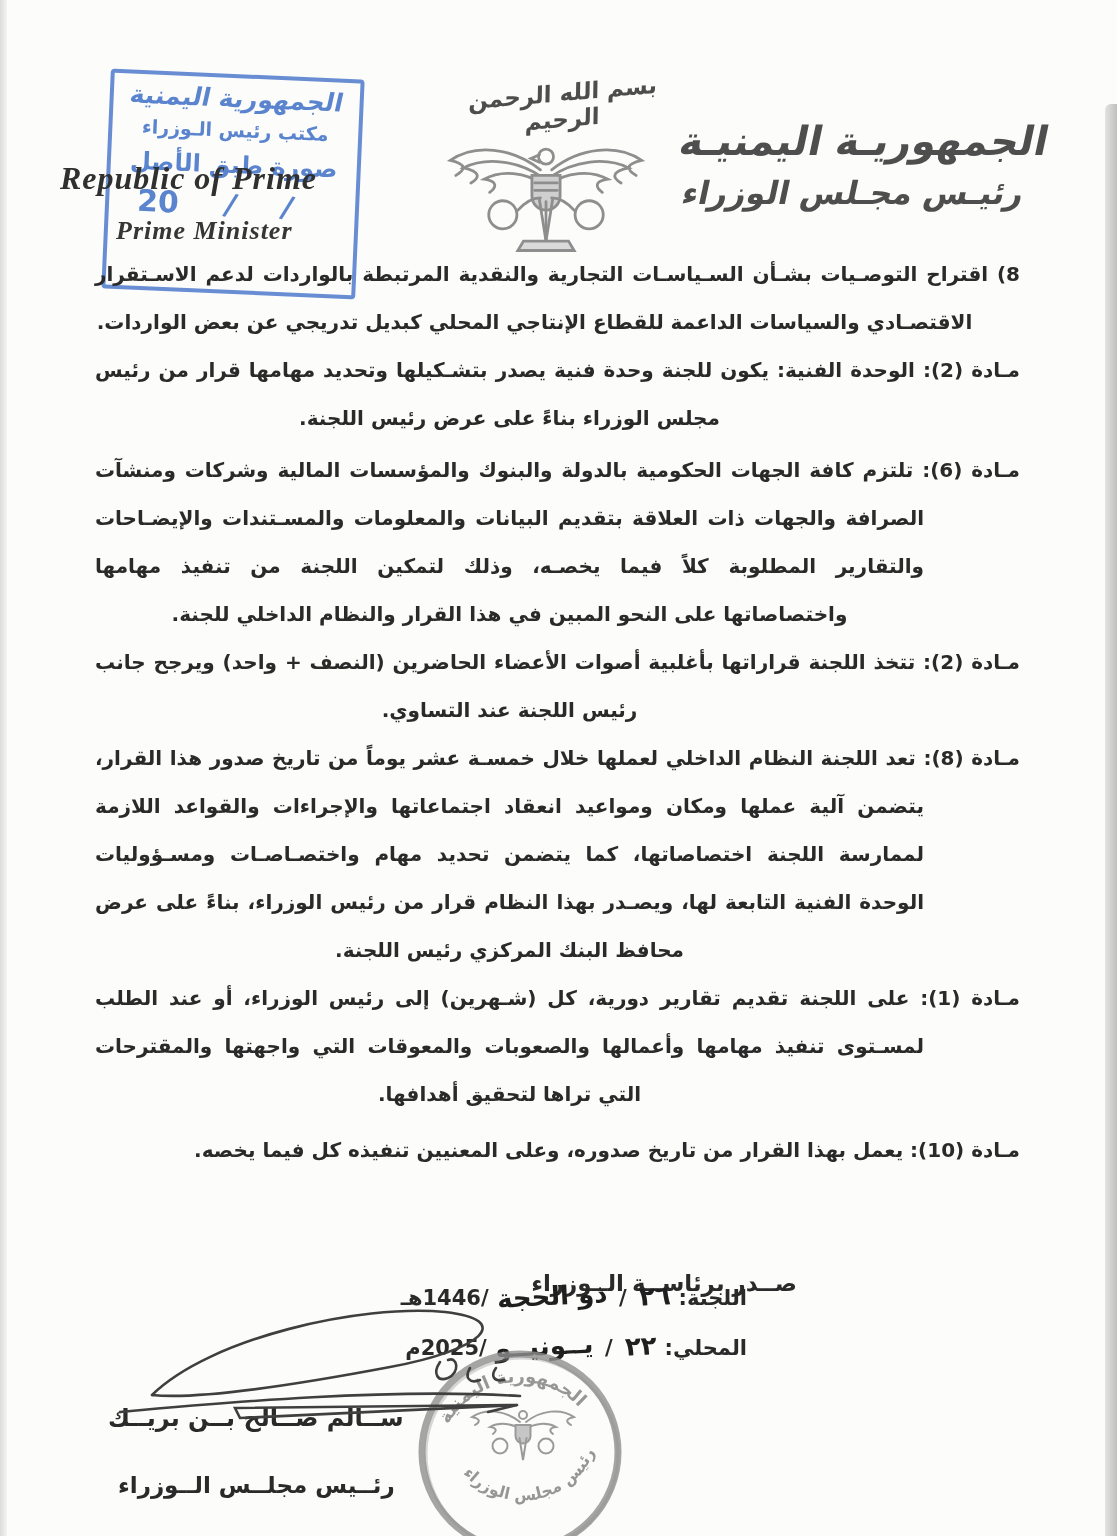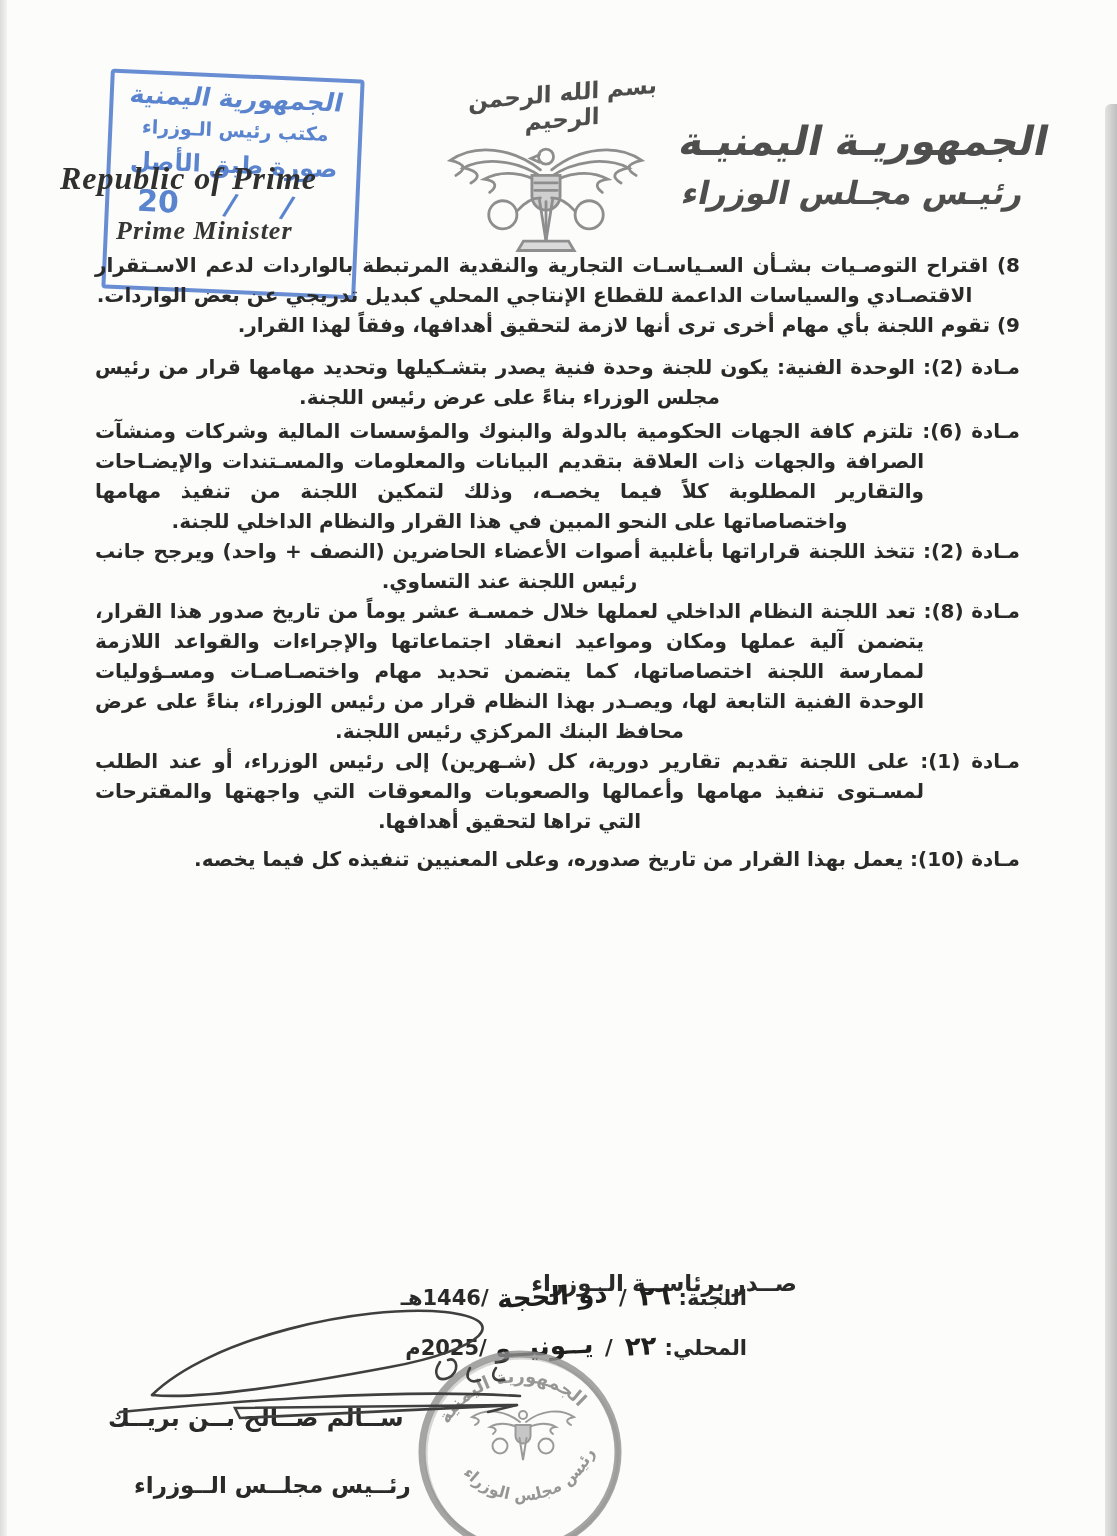--- a/index.html
+++ b/index.html
@@ -39,21 +39,21 @@
     direction:rtl;font-size:23px;font-weight:bold;color:#4d4d4d;
     transform:rotate(-5deg) skewX(-6deg);}
   .emblem{position:absolute;left:442px;top:136px;width:208px;height:122px;}
   .ar-head{position:absolute;right:74px;top:118px;text-align:center;direction:rtl;
     color:#4e4e4e;transform:skewX(-12deg);}
   .ar-head .t1{font-size:40px;font-weight:bold;letter-spacing:1px;}
   .ar-head .t2{font-size:32px;font-weight:bold;margin-top:10px;}
 
   
   .body{position:absolute;left:95px;top:250px;width:925px;direction:rtl;z-index:2;}
-  .para{font-size:20px;line-height:30px;font-weight:bold;color:#2a2a2a;
+  .para{font-size:20px;line-height:48px;font-weight:bold;color:#2a2a2a;
     text-align:justify;text-align-last:center;margin:0;}
   .para.item{padding-right:46px;text-indent:-46px;}
   .para.art{padding-right:96px;text-indent:-96px;}
   .para.right-last{text-align-last:right;}
   .mb12{margin-bottom:12px;} .mb4{margin-bottom:4px;} .mb8{margin-bottom:8px;}
 
   
   .issued-title{position:absolute;left:497px;top:1270px;width:300px;text-align:right;
     direction:rtl;font-size:23px;font-weight:bold;color:#2a2a2a;}
   .dates{position:absolute;right:370px;top:1272px;direction:rtl;text-align:right;
@@ -61,21 +61,21 @@
   .hw{display:inline-block;font-size:26px;font-weight:800;color:#1f1f1f;
     transform:rotate(-3deg);margin:0 8px;}
   .dates .sl{margin:0 4px;}
 
   
   .sig-svg{position:absolute;left:90px;top:1300px;z-index:5;}
   .seal-svg{position:absolute;left:410px;top:1346px;z-index:4;}
   .sig-name{position:absolute;left:108px;top:1404px;direction:rtl;white-space:nowrap;
     font-size:24px;font-weight:bold;color:#2a2a2a;z-index:2;}
   .sig-title{position:absolute;left:118px;top:1472px;direction:rtl;white-space:nowrap;
-    font-size:23px;font-weight:bold;color:#2a2a2a;z-index:2;margin-left:16px;}
+    font-size:23px;font-weight:bold;color:#2a2a2a;z-index:2;}
 </style>
 </head>
 <body>
 
 <div class="page">
   <div class="edge-left"></div>
   <div class="edge-right"></div>
 
   <div class="blue-stamp">
     <div class="c1">الجمهورية اليمنية</div>
@@ -111,21 +111,20 @@
       <path d="M86,112 h48 l6,10 h-60 z" fill="#dadada"></path>
     </g>
   </svg>
   <div class="ar-head">
     <div class="t1">الجمهوريـة اليمنيـة</div>
     <div class="t2">رئيـس مجـلس الوزراء</div>
   </div>
 
   <div class="body">
     <p class="para item">8)  اقتراح التوصـيات بشـأن السـياسـات التجارية والنقدية المرتبطة بالواردات لدعم الاسـتقرار الاقتصـادي والسياسات الداعمة للقطاع الإنتاجي المحلي كبديل تدريجي عن بعض الواردات.</p>
-    <p class="para item right-last mb12">9)  تقوم اللجنة بأي مهام أخرى ترى أنها لازمة لتحقيق أهدافها، وفقاً لهذا القرار.</p>
 
     <p class="para art mb4"><span>مـادة (2):</span> <span>الوحدة الفنية: يكون للجنة وحدة فنية يصدر بتشـكيلها وتحديد مهامها قرار من رئيس مجلس الوزراء بناءً على عرض رئيس اللجنة.</span></p>
     <p class="para art"><span>مـادة (6):</span> <span>تلتزم كافة الجهات الحكومية بالدولة والبنوك والمؤسسات المالية وشركات ومنشآت الصرافة والجهات ذات العلاقة بتقديم البيانات والمعلومات والمسـتندات والإيضـاحات والتقارير المطلوبة كلاً فيما يخصـه، وذلك لتمكين اللجنة من تنفيذ مهامها واختصاصاتها على النحو المبين في هذا القرار والنظام الداخلي للجنة.</span></p>
     <p class="para art"><span>مـادة (2):</span> <span>تتخذ اللجنة قراراتها بأغلبية أصوات الأعضاء الحاضرين (النصف + واحد) ويرجح جانب رئيس اللجنة عند التساوي.</span></p>
     <p class="para art"><span>مـادة (8):</span> <span>تعد اللجنة النظام الداخلي لعملها خلال خمسـة عشر يوماً من تاريخ صدور هذا القرار، يتضمن آلية عملها ومكان ومواعيد انعقاد اجتماعاتها والإجراءات والقواعد اللازمة لممارسة اللجنة اختصاصاتها، كما يتضمن تحديد مهام واختصـاصـات ومسـؤوليات الوحدة الفنية التابعة لها، ويصـدر بهذا النظام قرار من رئيس الوزراء، بناءً على عرض محافظ البنك المركزي رئيس اللجنة.</span></p>
     <p class="para art mb8"><span>مـادة (1):</span> <span>على اللجنة تقديم تقارير دورية، كل (شـهرين) إلى رئيس الوزراء، أو عند الطلب لمسـتوى تنفيذ مهامها وأعمالها والصعوبات والمعوقات التي واجهتها والمقترحات التي تراها لتحقيق أهدافها.</span></p>
     <p class="para art right-last"><span>مـادة (10):</span> <span>يعمل بهذا القرار من تاريخ صدوره، وعلى المعنيين تنفيذه كل فيما يخصه.</span></p>
   </div>
 
   <div class="issued-title">صــدر برئاســة الــوزراء</div>

